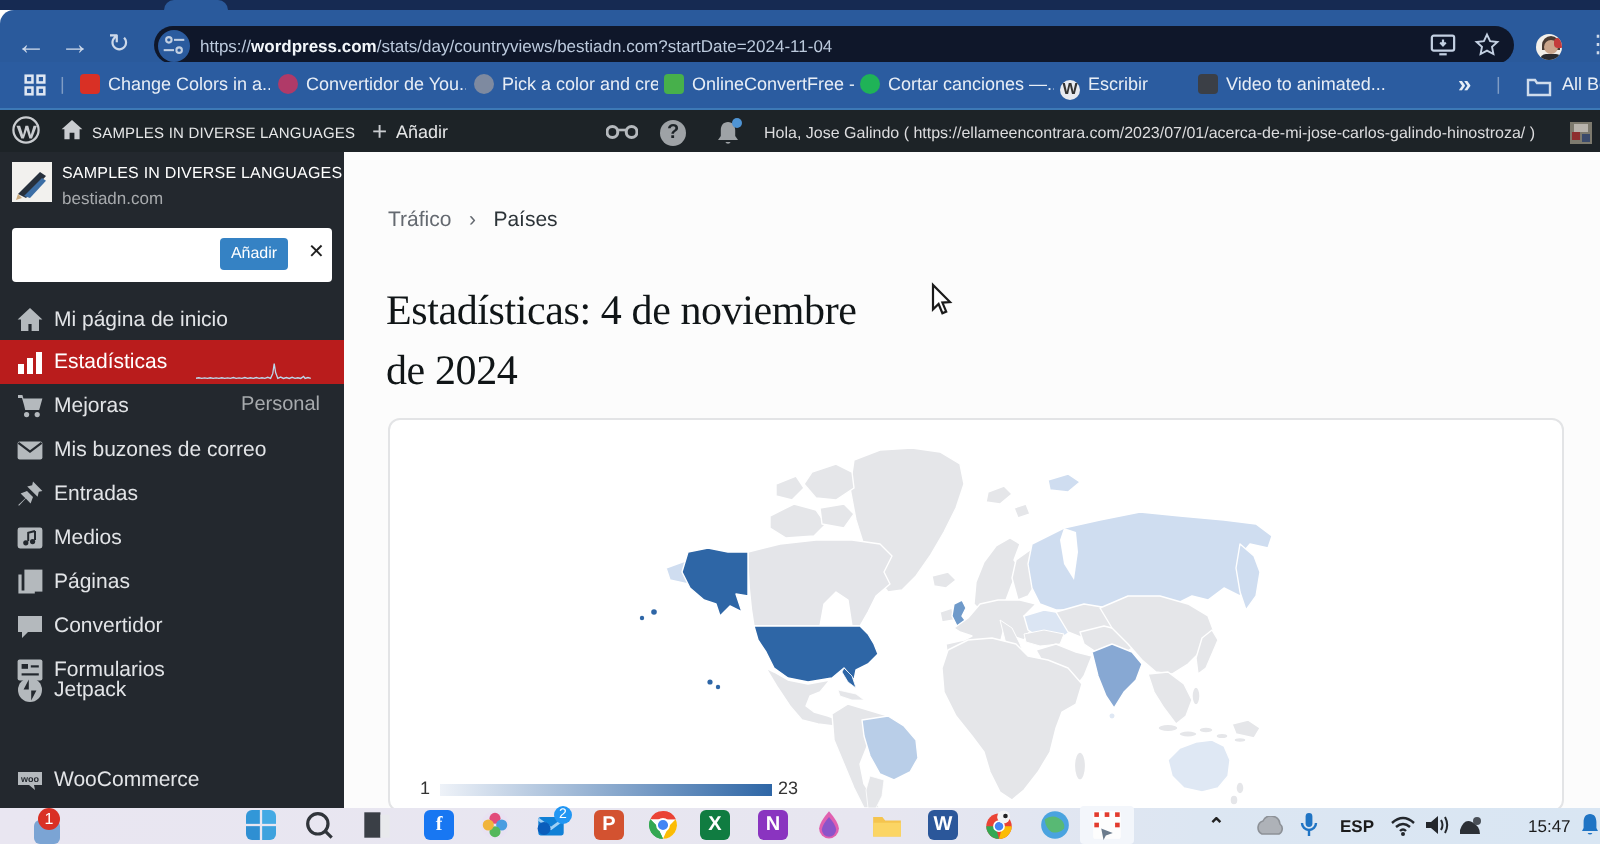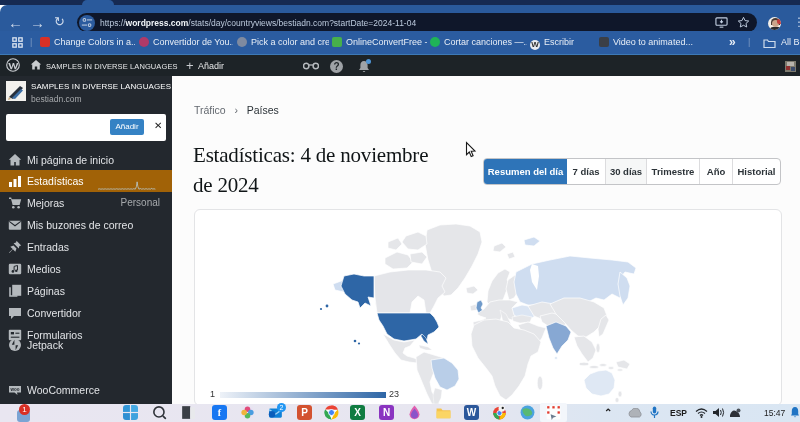--- a/index.html
+++ b/index.html
@@ -22,21 +22,21 @@
   #sbtitle{left:31px;top:82px;font-size:8px;letter-spacing:0.1px;color:#fff;white-space:nowrap;}
   #sbdomain{left:31px;top:94px;font-size:8.5px;color:#a7aaad;}
   #domcard{left:6px;top:114px;width:160px;height:27px;background:#fff;border-radius:2px;}
   #domcard .t{position:absolute;left:8px;top:4px;font-size:8px;line-height:9.5px;color:#3c434a;}
   #domcard .btn{position:absolute;left:104px;top:5px;width:34px;height:16px;background:#3582c4;border-radius:2px;color:#fff;font-size:8px;text-align:center;line-height:16px;}
   #domcard .x{position:absolute;left:148px;top:6px;font-size:10px;color:#1e1e1e;}
   .mi{position:absolute;left:0;width:172px;height:22px;font-size:10.5px;color:#e2e4e7;}
   .mi .ic{position:absolute;left:8px;top:4px;width:14px;height:14px;}
   .mi .lb{position:absolute;left:27px;top:5px;}
   .mi .rt{position:absolute;right:12px;top:5px;color:#a7aaad;font-size:10px;}
-  #mi-stats{background:#a16207;color:#fff;}
+  #mi-stats{background:#b91c1c;color:#fff;}
   #statarrow{left:172px;top:175px;width:0;height:0;border-top:6px solid transparent;border-bottom:6px solid transparent;border-left:7px solid #0a7cb8;}
   #content{left:172px;top:76px;width:628px;height:328px;background:#fcfcfc;}
   #crumb{left:22px;top:28px;font-size:10.5px;color:#646970;}
   #crumb b{color:#2c3338;font-weight:normal;}
   #h1{left:21px;top:65px;width:250px;font-family:"Liberation Serif",serif;font-size:21px;line-height:29.5px;color:#101517;letter-spacing:-0.2px;}
   #btngroup{left:311px;top:82px;height:25px;background:#fff;border:1px solid #c3c4c7;border-radius:4px;display:flex;}
   .bg{height:25px;line-height:25px;font-size:9.5px;font-weight:bold;color:#2c3338;text-align:center;border-left:1px solid #dcdcde;white-space:nowrap;box-sizing:border-box;}
   .bg.sel{background:#2e74b8;color:#fff;border-left:none;border-radius:3px 0 0 3px;}
   #mapcard{left:22px;top:133px;width:586px;height:195px;background:#fff;border:1px solid #e3e4e6;border-radius:6px;}
   #legend1{left:38px;top:313px;font-size:9px;color:#333;}
@@ -122,20 +122,21 @@
       <circle cx="3.2" cy="4" r="2.7" fill="none" stroke="#b5b9bd" stroke-width="1.5"></circle>
       <circle cx="12.8" cy="4" r="2.7" fill="none" stroke="#b5b9bd" stroke-width="1.5"></circle>
       <line x1="6" y1="3" x2="10" y2="3" stroke="#b5b9bd" stroke-width="1.3"></line>
     </svg>
     <div class="abs" style="left:330px;top:5px;width:13px;height:13px;border-radius:50%;background:#9ea2a6;color:#1d2327;font-size:10px;font-weight:bold;text-align:center;line-height:13px;">?</div>
     <svg class="abs" style="left:358px;top:5px;" width="12" height="13" viewBox="0 0 12 13">
       <path d="M6 1c-2.3 0-3.6 1.8-3.6 4v3L1 10h10L9.6 8V5C9.6 2.8 8.3 1 6 1z" fill="#9ea2a6"></path>
       <path d="M4.7 11a1.4 1.4 0 002.6 0z" fill="#9ea2a6"></path>
     </svg>
     <div class="abs" style="left:366px;top:3.5px;width:5px;height:5px;border-radius:50%;background:#4f94d4;"></div>
+    <div class="abs" style="left:382px;top:6.5px;font-size:8px;color:#dcdcde;">Hola, Jose Galindo ( https://ellameencontrara.com/2023/07/01/acerca-de-mi-jose-carlos-galindo-hinostroza/ )</div>
     <div class="abs" style="left:785px;top:6px;width:11px;height:11px;background:#7d7a6e;overflow:hidden;">
       <div style="position:absolute;left:2px;top:1px;width:7px;height:4px;background:#b8b4ad;"></div>
       <div style="position:absolute;left:1px;top:5px;width:4px;height:4px;background:#8e2f2f;"></div>
       <div style="position:absolute;left:6px;top:6px;width:4px;height:4px;background:#3a4a6b;"></div>
     </div>
   </div>
 
   <div class="abs" id="sidebar"></div>
   <div class="abs" id="sblogo">
     <svg width="20" height="20" viewBox="0 0 20 20">
@@ -234,28 +235,20 @@
     <svg class="ic" viewBox="0 0 14 14">
       <path d="M1 3h12v6.5H9l.5 2.5-3-2.5H1z" fill="#b4b9bd"></path>
       <text x="7" y="8" font-size="4.5" fill="#23282e" text-anchor="middle" font-weight="bold">woo</text>
     </svg>
     <span class="lb">WooCommerce</span>
   </div>
 
   <div class="abs" id="content">
     <div class="abs" id="crumb">Tráfico&nbsp;&nbsp;&nbsp;›&nbsp;&nbsp;&nbsp;<b>Países</b></div>
     <div class="abs" id="h1">Estadísticas: 4 de noviembre de 2024</div>
-    <div class="abs" id="btngroup">
-      <div class="bg sel" style="width:83px;">Resumen del día</div>
-      <div class="bg" style="width:38px;border-left:none;">7 días</div>
-      <div class="bg" style="width:41px;background:#f6f7f7;">30 días</div>
-      <div class="bg" style="width:53px;">Trimestre</div>
-      <div class="bg" style="width:33px;">Año</div>
-      <div class="bg" style="width:48px;">Historial</div>
-    </div>
     <div class="abs" id="mapcard"></div>
     <div class="abs" id="mapwrap" style="left:22px;top:134px;width:584px;height:194px;overflow:hidden;">
       <svg width="584" height="194" viewBox="0 0 584 194">
         <g stroke="#fff" stroke-width="0.7" stroke-linejoin="round">
 
           <path fill="#e5e6e9" d="M233 20 L246 15 L262 14 L276 16 L286 22 L288 32 L284 44 L278 56 L271 68 L264 78 L257 85 L250 86 L244 78 L239 66 L234 50 L231 34 Z"></path>
 
           <path fill="#e5e6e9" d="M191 48 L203 42 L214 45 L219 52 L213 58 L199 59 L191 54 Z"></path>
           <path fill="#e5e6e9" d="M212 26 L224 22 L232 26 L233 34 L224 40 L214 39 L208 32 Z"></path>
           <path fill="#e5e6e9" d="M216 44 L228 42 L233 47 L228 54 L217 52 Z"></path>

